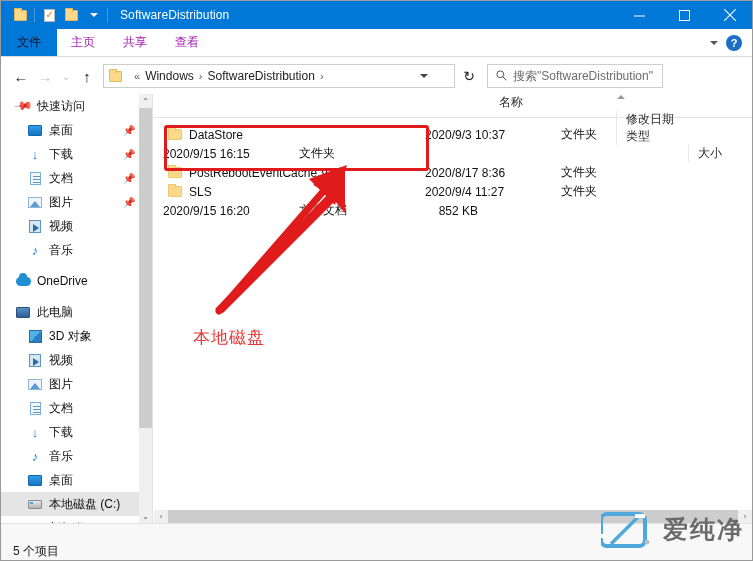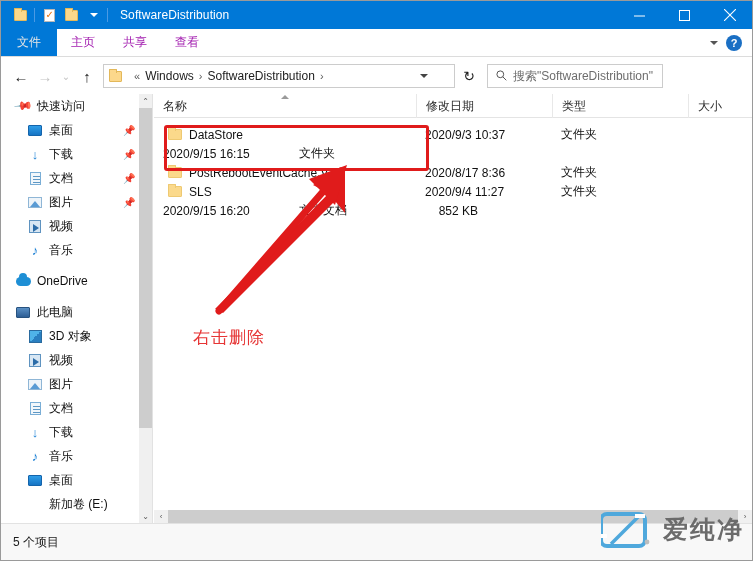--- a/index.html
+++ b/index.html
@@ -66,21 +66,21 @@
   
   .ribbon {
     position: absolute; left: 0; top: 28px; width: 751px; height: 28px;
     background: #ffffff; border-bottom: 1px solid #dcdcdc;
     display: flex; align-items: stretch;
   }
   .tab {
     display: flex; align-items: center; padding: 0 14px;
     font-size: 12px; color: #a21caf; white-space: nowrap;
   }
-  .tab.file { background: #0078d7; color: #e5e5e5; padding: 0 16px; }
+  .tab.file { background: #0078d7; color: #0f172a; padding: 0 16px; }
   .ribbon-right {
     position: absolute; right: 4px; top: 0; height: 28px;
     display: flex; align-items: center; gap: 8px;
   }
   .chev-down-sm {
     width: 0; height: 0; border-left: 4px solid transparent;
     border-right: 4px solid transparent; border-top: 4px solid #555555;
   }
   .help-icon {
     width: 16px; height: 16px; border-radius: 50%; background: #1a6fc4;
@@ -218,22 +218,23 @@
     background: #cdcdcd;
   }
 
   
   .filepane {
     position: absolute; left: 153px; top: 93px; width: 598px; height: 429px;
     background: #ffffff; overflow: hidden;
   }
   .colheaders {
     position: relative; height: 24px; display: flex;
-    align-items: flex-start; border-bottom: 1px solid #e4e4e4;
+    align-items: flex-end; border-bottom: 1px solid #e4e4e4;
     background: #ffffff;
+    flex-direction: column;
   }
   .colhead {
     font-size: 12px; color: #2b2b2b; height: 24px;
     display: flex; align-items: center; padding-left: 9px;
     border-left: 1px solid #e8e8e8; position: relative;
   }
   .colhead:first-child { border-left: none; }
   .sort-caret {
     position: absolute; left: 50%; top: 1px; transform: translateX(-50%);
     width: 0; height: 0; border-left: 4px solid transparent;
@@ -276,21 +277,21 @@
   .ann-text {
     position: absolute; color: #e63535; font-size: 17px;
     font-family: "DejaVu Sans", "Liberation Sans", sans-serif;
     white-space: nowrap; letter-spacing: 1px;
   }
 
   
   .statusbar {
     position: absolute; left: 0; bottom: 0; width: 751px; height: 37px;
     background: #f8f8f8; border-top: 1px solid #e2e2e2;
-    display: flex; align-items: center;
+    display: flex; align-items: flex-end;
   }
   .status-text { font-size: 12px; color: #1c1c1c; margin-left: 12px; }
 
   
   .hscroll {
     position: absolute; left: 153px; bottom: 37px; width: 598px; height: 13px;
     background: #f0f0f0; display: flex; align-items: center;
   }
   .hscroll-arrow {
     width: 14px; height: 13px; display: flex;
@@ -514,20 +515,26 @@
       <span class="nav-label">音乐</span>
     </div>
 
     <div class="nav-item" style="padding-left:26px;">
       <div class="nav-icon">
           <div class="ic-desktop"></div>
         </div>
       <span class="nav-label">桌面</span>
     </div>
 
+    <div class="nav-item selected" style="padding-left:26px;">
+      <div class="nav-icon">
+          <div class="ic-drive"></div>
+        </div>
+      <span class="nav-label">本地磁盘 (C:)</span>
+    </div>
 
     <div class="nav-item" style="padding-left:26px;">
       <div class="nav-icon"></div>
       <span class="nav-label">新加卷 (E:)</span>
     </div>
 
     <div class="nav-scroll">
       <div class="nav-scroll-arrow">⌃</div>
       <div class="nav-scroll-thumb"></div>
       <div class="nav-scroll-arrow" style="position:absolute;bottom:0;left:0;">⌄</div>
@@ -600,21 +607,21 @@
   </div>
 
   <div class="ann-rect" style="left:163px; top:124px; width:265px; height:46px;"></div>
 
   <svg class="ann-arrow" style="left:200px; top:160px; width:160px; height:155px;" viewBox="0 0 160 155">
     <polygon points="144,6 112,24 128,32 14,148 22,152 134,40 144,52" fill="#e01b1b"></polygon>
     <path d="M140,10 L18,150" stroke="#e01b1b" stroke-width="7" stroke-linecap="round"></path>
     <polygon points="146,4 108,18 134,44" fill="#e01b1b"></polygon>
   </svg>
 
-  <div class="ann-text" style="left:192px; top:325px;">右击删除</div>
+  <div class="ann-text" style="left:192px; top:325px;">本地磁盘</div>
 
   <div class="hscroll">
     <div class="hscroll-arrow">‹</div>
     <div class="hscroll-thumb"></div>
     <div class="hscroll-arrow">›</div>
   </div>
 
   <div class="statusbar">
     <div class="status-text">5 个项目</div>
   </div>

